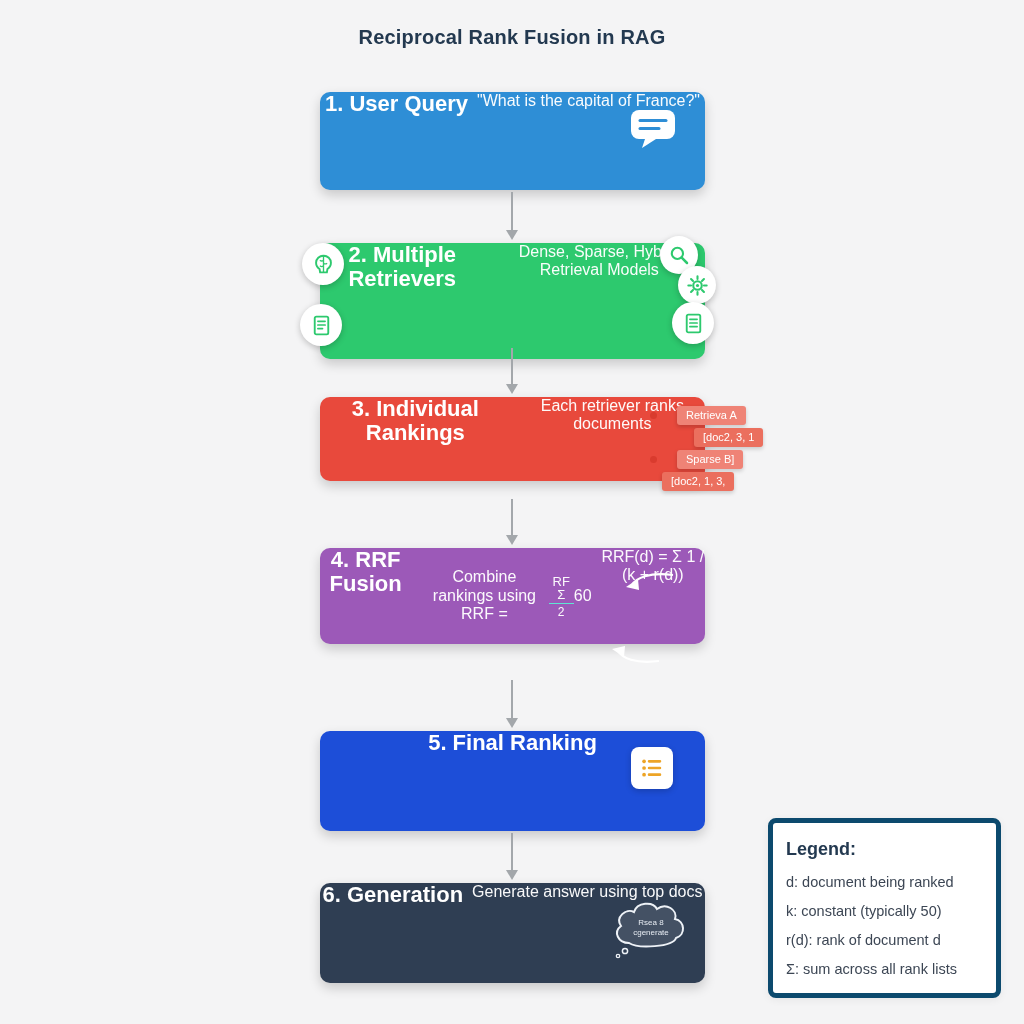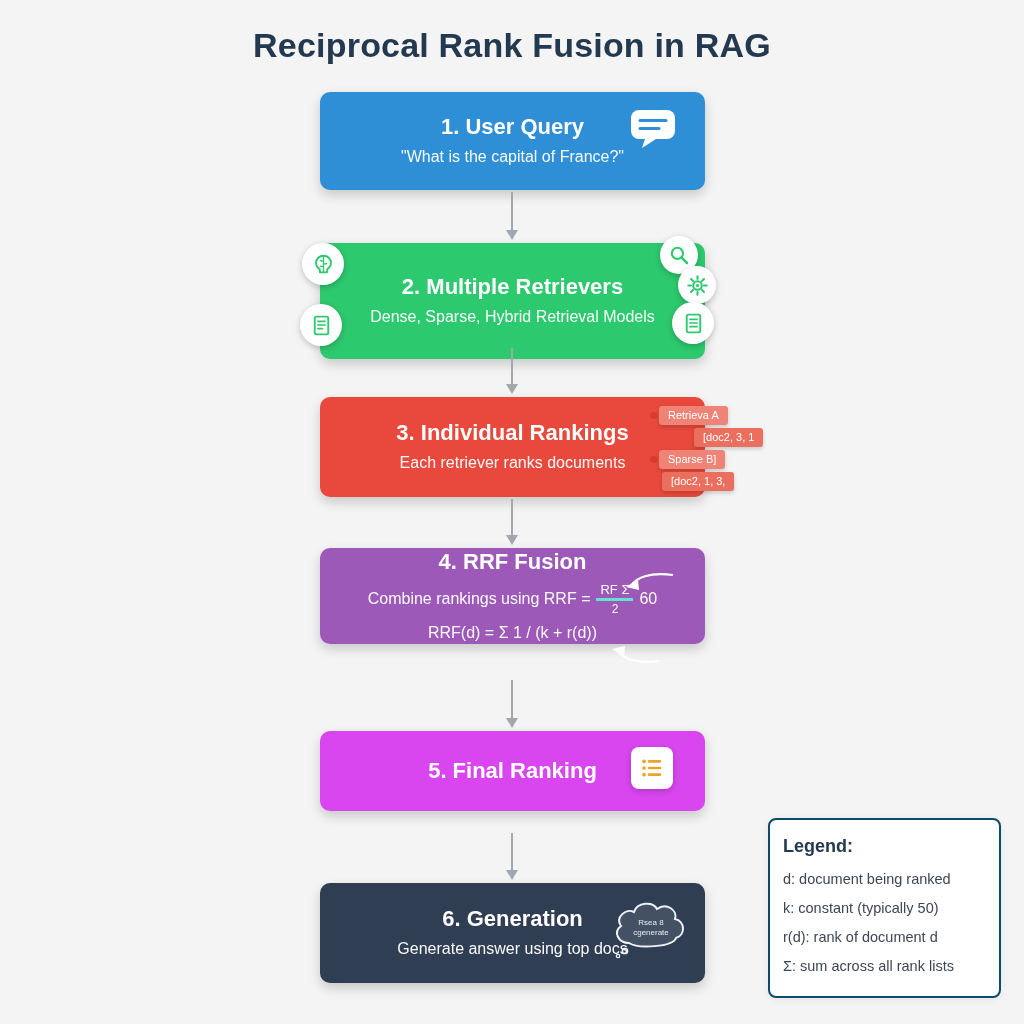--- a/index.html
+++ b/index.html
@@ -6,38 +6,38 @@
   html,body { width:1024px; height:1024px; }
   body {
     background:#f4f4f5;
     font-family:"Liberation Sans","DejaVu Sans",sans-serif;
     overflow:hidden;
   }
   .page { position:relative; width:1024px; height:1024px; }
 
   .diagram-title {
     position:absolute; top:26px; left:0; width:100%;
-    text-align:center; font-size:34px; font-weight:bold;
+    text-align:center; font-size:20px; font-weight:bold;
     color:#233950; letter-spacing:.2px;
   }
 
   .step {
     position:absolute; left:320px; width:385px;
     border-radius:10px; color:#fff; text-align:center;
-    display:flex; flex-direction:column; justify-content:center;
+    display:flex; flex-direction:row; justify-content:center;
     gap:9px; box-shadow:0 5px 12px rgba(0,0,0,.18);
   }
   .step-title { font-size:22px; font-weight:bold; line-height:1.1; }
   .step-sub   { font-size:16px; opacity:.97; line-height:1.15; }
 
   .box1 { top:92px;  height:98px;  background:#2e8ed6; }
   .box2 { top:243px; height:116px; background:#2dc96e; }
-  .box3 { top:397px; height:100px; background:#e8493c; }
+  .box3 { top:397px; height:84px; background:#e8493c; }
   .box4 { top:548px; height:96px; background:#9c59b8; }
-  .box5 { top:731px; height:80px; background:#d946ef; }
+  .box5 { top:731px; height:100px; background:#1d4ed8; }
   .box6 { top:883px; height:100px; background:#2f3e53; }
 
   .flow-arrow {
     position:absolute; left:511px; width:2px; background:#a3a7ab;
   }
   .flow-arrow::after {
     content:""; position:absolute; bottom:-10px; left:-5px;
     border-left:6px solid transparent; border-right:6px solid transparent;
     border-top:10px solid #a3a7ab;
   }
@@ -56,37 +56,37 @@
     border-radius:50%; display:flex; align-items:center; justify-content:center;
     box-shadow:0 2px 6px rgba(0,0,0,.22);
   }
   .badge-brain     { left:302px; top:243px; }
   .badge-search    { left:660px; top:236px; width:38px; height:38px; }
   .badge-gear      { left:678px; top:266px; width:38px; height:38px; }
   .badge-doc-left  { left:300px; top:304px; }
   .badge-doc-right { left:672px; top:302px; }
 
   
-  .tag-row { position:absolute; display:flex; align-items:center; gap:2px; }
+  .tag-row { position:absolute; display:flex; align-items:center; gap:20px; }
   .tag-dot { width:7px; height:7px; border-radius:50%; background:#d93b2e; flex:0 0 auto; }
   .tag {
     background:#ef8376; color:#fff; font-size:11px; line-height:1;
     padding:4px 9px; border-radius:3px; white-space:nowrap;
     box-shadow:0 2px 4px rgba(0,0,0,.18);
   }
   .tag.alt { background:#eb6f5e; }
   .tr1 { left:650px; top:406px; }
   .tr2 { left:662px; top:428px;padding-left:32px; }
   .tr3 { left:650px; top:450px; }
   .tr4 { left:662px; top:472px; }
 
   
-  .formula-row { display:flex; align-items:center; justify-content:center; gap:6px; }
+  .formula-row { display:flex; align-items:center; justify-content:center; }
   .frac { display:inline-flex; flex-direction:column; align-items:center; line-height:1; }
-  .frac-num { font-size:13px; padding:0 4px 2px; border-bottom:3px solid #5eead4; }
+  .frac-num { font-size:13px; padding:0 4px 2px; border-bottom:1px solid #5eead4; }
   .frac-den { font-size:12px; padding-top:2px; }
   .curve-arrow { position:absolute; }
   .curve-top    { right:30px; top:22px; }
   .curve-bottom { right:44px; top:94px; }
 
   
   .list-badge {
     position:absolute; right:32px; top:16px; width:42px; height:42px;
     background:#fff; border-radius:8px;
     display:flex; align-items:center; justify-content:center;
@@ -97,21 +97,21 @@
   .cloud { position:absolute; right:8px; top:10px; width:92px; height:68px; }
   .cloud-text {
     position:absolute; inset:0; display:flex; flex-direction:column;
     align-items:center; justify-content:center; gap:1px;
     font-size:8px; line-height:9px; color:#e6ebf2;
   }
 
   
   .legend {
     position:absolute; left:768px; top:818px; width:233px; height:180px;
-    background:#ffffff; border:2px solid #0c4a6e; border-radius:8px;
+    background:#ffffff; border:5px solid #0c4a6e; border-radius:8px;
     padding:16px 12px 10px 13px;
     box-shadow:0 2px 8px rgba(0,0,0,.06);
   }
   .legend-heading { font-size:18px; font-weight:bold; color:#233950; margin-bottom:14px; }
   .legend-item { font-size:14.5px; color:#3c4654; margin-bottom:13px; white-space:nowrap; }
 </style>
 </head>
 <body>
 
 <div class="page">

